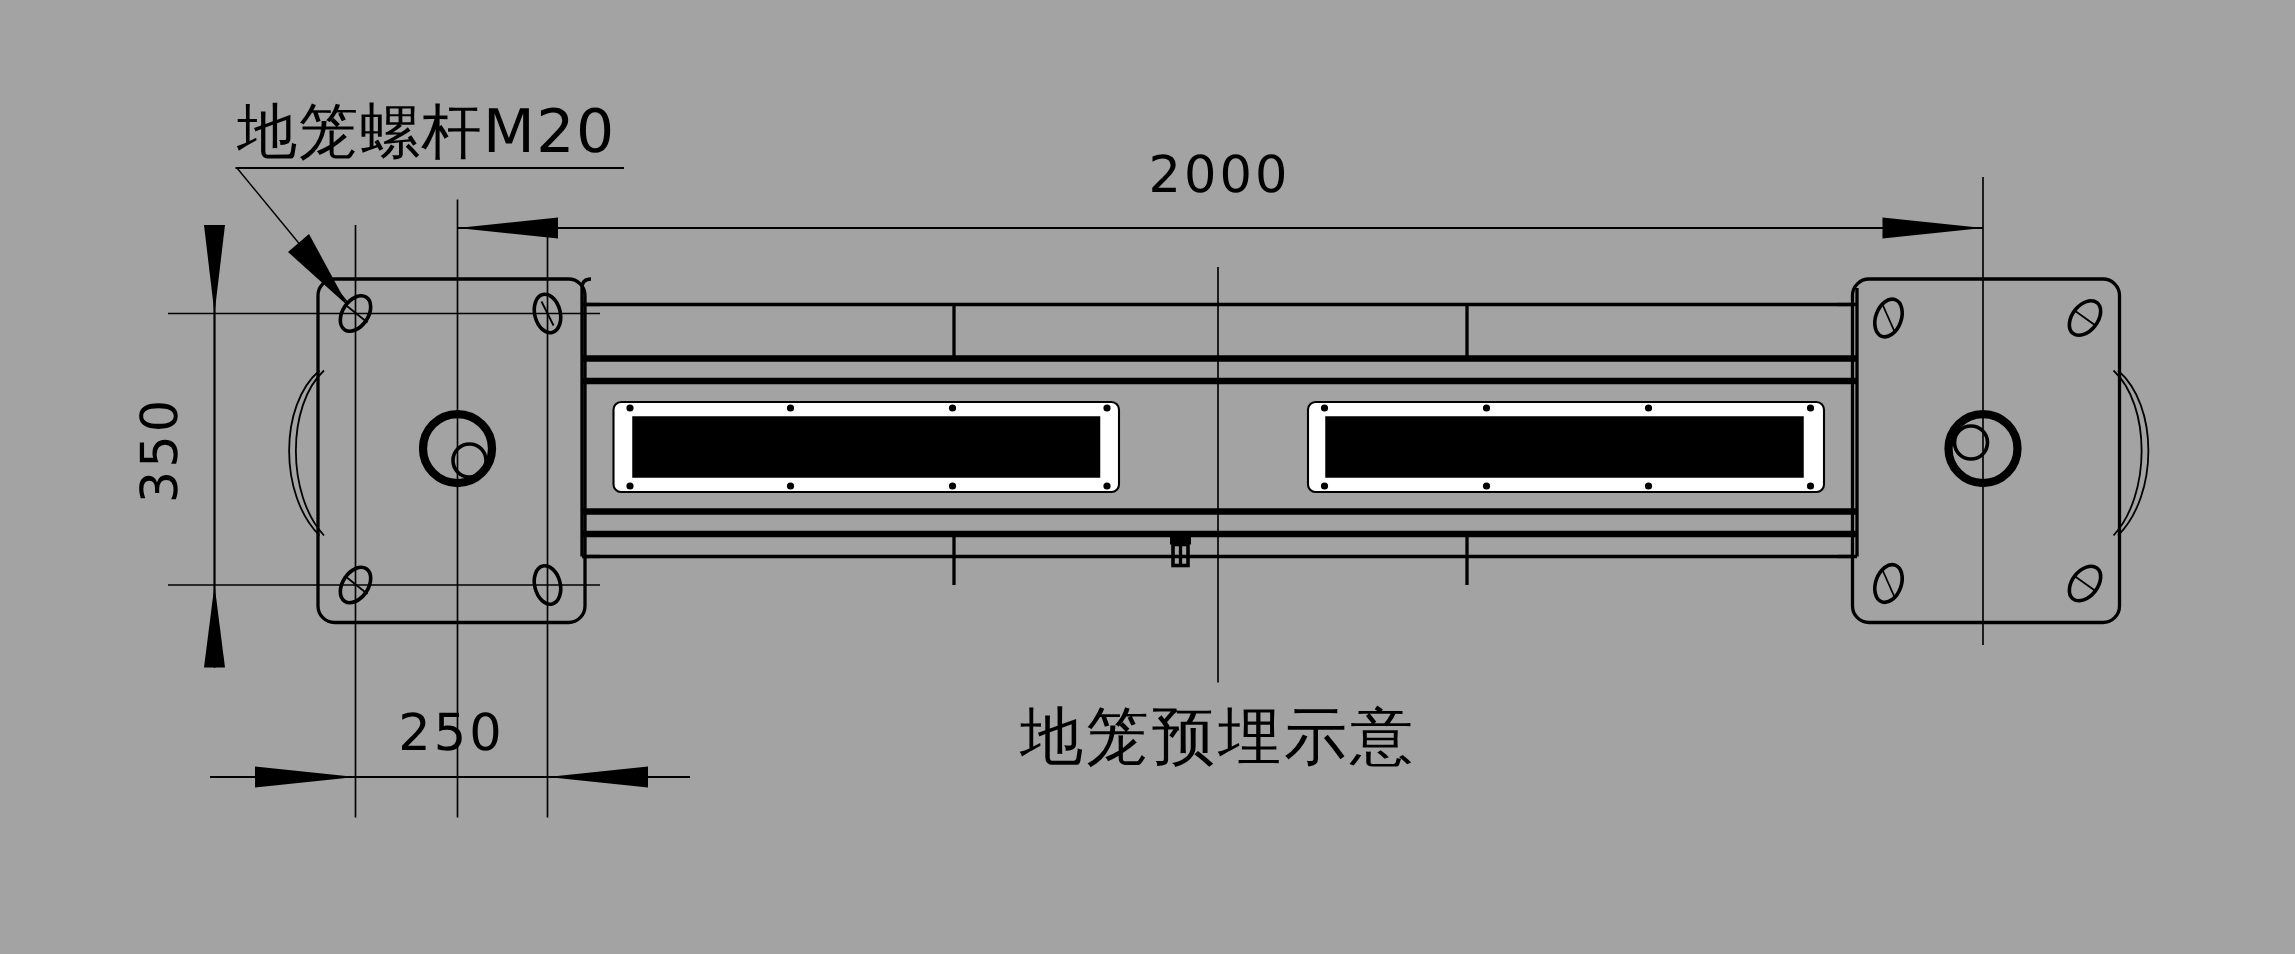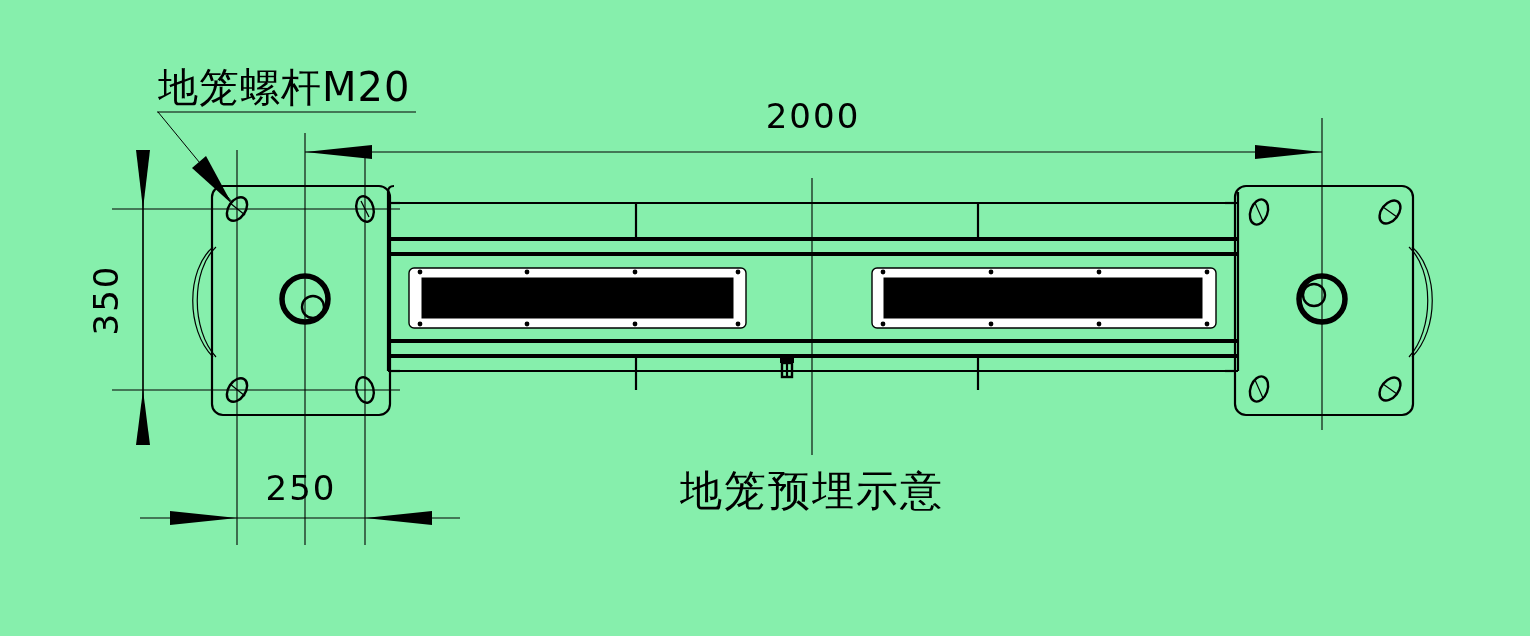--- a/index.html
+++ b/index.html
@@ -8,21 +8,21 @@
     padding: 0;
     background: #ffffff;
   }
   body {
     font-family: "DejaVu Sans", sans-serif;
   }
   #drawing-root {
     position: relative;
     width: 1530px;
     height: 636px;
-    background: #86efac;
+    background: #a3a3a3;
     overflow: hidden;
   }
   svg#cad {
     display: block;
     width: 1530px;
     height: 636px;
   }
   .thin   { stroke: #000; stroke-width: 1.2; fill: none; }
   .medium { stroke: #000; stroke-width: 2.2; fill: none; }
   .thick  { stroke: #000; stroke-width: 4.2; fill: none; }

